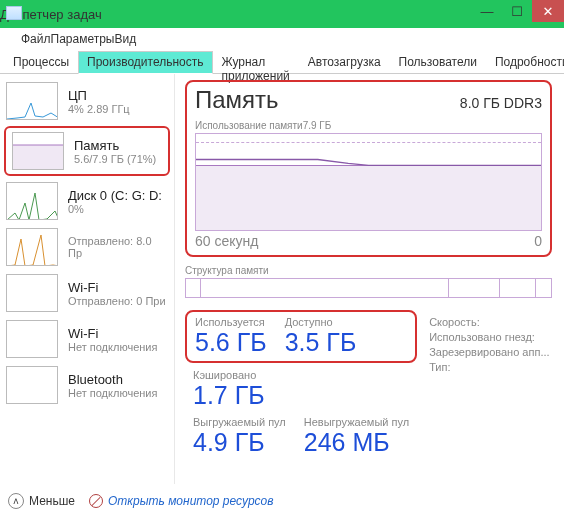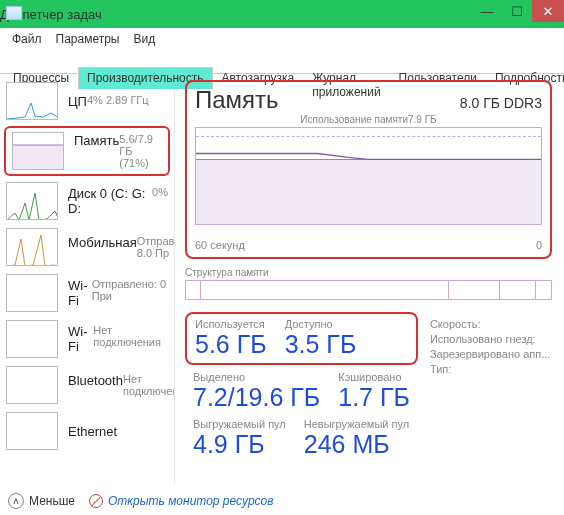--- a/index.html
+++ b/index.html
@@ -3,43 +3,43 @@
 <meta charset="utf-8">
 <style>
 * { box-sizing: border-box; margin: 0; padding: 0; font-family: 'Segoe UI', Tahoma, sans-serif; }
 body { background: #fff; width: 564px; height: 515px; overflow: hidden; position: relative; }
 .titlebar { height: 28px; display: flex; align-items: center; justify-content: flex-start; position: relative; background: #22c55e; }
 .titlebar-icon { position: absolute; left: 6px; top: 6px; width: 16px; height: 14px; border: 1px solid #a8c8e8; background: linear-gradient(#e0f0ff,#c0e0ff); }
 .titlebar-title { font-size: 13px; color: #333; }
 .window-controls { position: absolute; right: 0; top: 0; display: flex; }
 .window-btn { width: 30px; height: 22px; display: flex; align-items: center; justify-content: center; font-size: 13px; color: #333; }
 .window-btn.close { background: #c85050; color: #fff; width: 32px; }
-.menubar { height: 22px; display: flex; gap: 14px; padding: 0 12px; align-items: center; }
+.menubar { height: 22px; display: flex; padding: 0 4px; align-items: center; margin-left: 17px; }
 .menubar span { font-size: 12px; color: #333; }
 .tabs { display: flex; border-bottom: 1px solid #ccc; padding: 0 4px; height: 24px; }
-.tab { padding: 3px 8px; font-size: 12px; color: #333; border: 1px solid transparent; border-bottom: none; position: relative; top: 17px; }
+.tab { padding: 3px 8px; font-size: 12px; color: #333; border: 1px solid transparent; border-bottom: none; position: relative; top: 1px; }
 .tab.active { border-color: #ccc; background: #5eead4; border-bottom: 1px solid #fff; }
 .content { display: flex; height: 410px; }
 .sidebar { width: 175px; overflow: hidden; border-right: 1px solid #e8e8e8; padding: 4px 0; }
 .side-item { display: flex; align-items: center; padding: 4px 6px; gap: 10px; }
 .side-item.sel-red { border: 2px solid #d63030; border-radius: 6px; margin: 2px 4px; }
 .side-graph { width: 52px; height: 38px; border: 1px solid #bbb; background: #fff; position: relative; overflow: hidden; flex-shrink: 0; }
-.side-text { display: flex; flex-direction: row; }
+.side-text { display: flex; flex-direction: column; }
 .side-title { font-size: 13px; color: #222; }
 .side-sub { font-size: 11px; color: #888; }
 .main { flex: 1; padding: 6px 12px 6px 10px; position: relative; }
 .red-box-1 { border: 2px solid #d63030; border-radius: 8px; padding: 4px 8px 6px 8px; margin-bottom: 8px; }
 .main-head { display: flex; justify-content: space-between; align-items: baseline; }
 .main-title { font-size: 24px; color: #333; }
 .main-spec { font-size: 14px; color: #333; }
-.graph-label-row { display: flex; justify-content: center; font-size: 10px; color: #888; }
+.graph-label-row { display: flex; justify-content: flex-start; font-size: 10px; color: #888; margin-top: 6px; }
 .big-graph { height: 98px; border: 1px solid #c8a8d8; background: #fff; margin-top: 2px; position: relative; overflow: hidden; }
 .graph-fill { position: absolute; left: 0; right: 0; bottom: 0; height: 68%; background: rgba(180,140,200,0.18); border-top: 1px solid #a878c0; }
 .graph-top-line { position:absolute; left:0; right:0; top:8px; height:0; border-top:1px dashed #c8a8d8; }
-.graph-bottom-row { display: flex; justify-content: space-between; font-size: 11px; color: #888; margin-top: 14px; }
+.graph-bottom-row { display: flex; justify-content: space-between; font-size: 14px; color: #888; margin-top: 2px; }
 .struct-label { font-size: 10px; color: #888; margin-bottom: 2px; }
 .struct-bar { height: 20px; border: 1px solid #c8a8d8; position: relative; margin-bottom: 12px; }
 .struct-seg { position: absolute; top: 0; bottom: 0; border-right: 1px solid #c8a8d8; }
 .stats-area { display: flex; gap: 12px; }
 .stats-left { display: flex; flex-direction: column; gap: 6px; }
 .red-box-2 { border: 2px solid #d63030; border-radius: 8px; padding: 4px 8px; display: flex; gap: 18px; }
 .stat-col { display: flex; flex-direction: column; }
 .stat-label { font-size: 11px; color: #888; }
 .stat-val { font-size: 25px; color: #1d4ed8; }
 .stat-row { display: flex; gap: 18px; padding: 0 8px; }
@@ -68,22 +68,22 @@
 
 <div class="menubar">
   <span>Файл</span>
   <span>Параметры</span>
   <span>Вид</span>
 </div>
 
 <div class="tabs">
   <div class="tab">Процессы</div>
   <div class="tab active">Производительность</div>
+  <div class="tab">Журнал приложений</div>
   <div class="tab">Автозагрузка</div>
-  <div class="tab">Журнал приложений</div>
   <div class="tab">Пользователи</div>
   <div class="tab">Подробности</div>
 
 </div>
 
 <div class="content">
   <div class="sidebar">
 
     <div class="side-item">
       <div class="side-graph">
@@ -122,21 +122,20 @@
       </div>
     </div>
 
     <div class="side-item">
       <div class="side-graph">
         <svg width="52" height="38">
             <polyline points="0,37 8,36 14,10 18,37 26,36 34,6 38,37 46,36 52,37" fill="none" stroke="#d89030" stroke-width="1"></polyline>
           </svg>
       </div>
       <div class="side-text">
-        <span class="side-title">Мобильная</span>
         <span class="side-sub">Отправлено: 8.0 Пр</span>
       </div>
     </div>
 
     <div class="side-item">
       <div class="side-graph"></div>
       <div class="side-text">
         <span class="side-title">Wi-Fi</span>
         <span class="side-sub">Отправлено: 0 При</span>
       </div>
@@ -151,26 +150,20 @@
     </div>
 
     <div class="side-item">
       <div class="side-graph"></div>
       <div class="side-text">
         <span class="side-title">Bluetooth</span>
         <span class="side-sub">Нет подключения</span>
       </div>
     </div>
 
-    <div class="side-item">
-      <div class="side-graph"></div>
-      <div class="side-text">
-        <span class="side-title">Ethernet</span>
-      </div>
-    </div>
 
   </div>
 
   <div class="main">
     <div class="red-box-1">
       <div class="main-head">
         <span class="main-title">Память</span>
         <span class="main-spec">8.0 ГБ DDR3</span>
       </div>
       <div class="graph-label-row">
@@ -205,24 +198,20 @@
             <span class="stat-label">Используется</span>
             <span class="stat-val">5.6 ГБ</span>
           </div>
           <div class="stat-col">
             <span class="stat-label">Доступно</span>
             <span class="stat-val">3.5 ГБ</span>
           </div>
         </div>
         <div class="stat-row">
           <div class="stat-col">
-            <span class="stat-label">Выделено</span>
-            <span class="stat-val">7.2/19.6 ГБ</span>
-          </div>
-          <div class="stat-col">
             <span class="stat-label">Кэшировано</span>
             <span class="stat-val">1.7 ГБ</span>
           </div>
         </div>
         <div class="stat-row">
           <div class="stat-col">
             <span class="stat-label">Выгружаемый пул</span>
             <span class="stat-val">4.9 ГБ</span>
           </div>
           <div class="stat-col">

